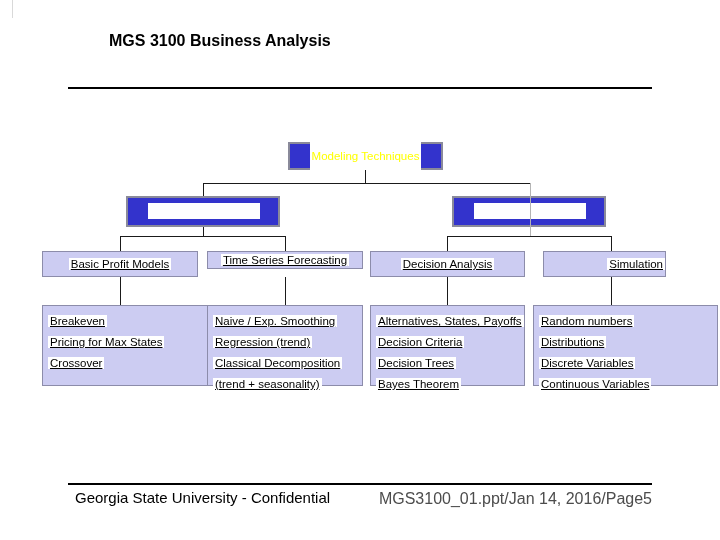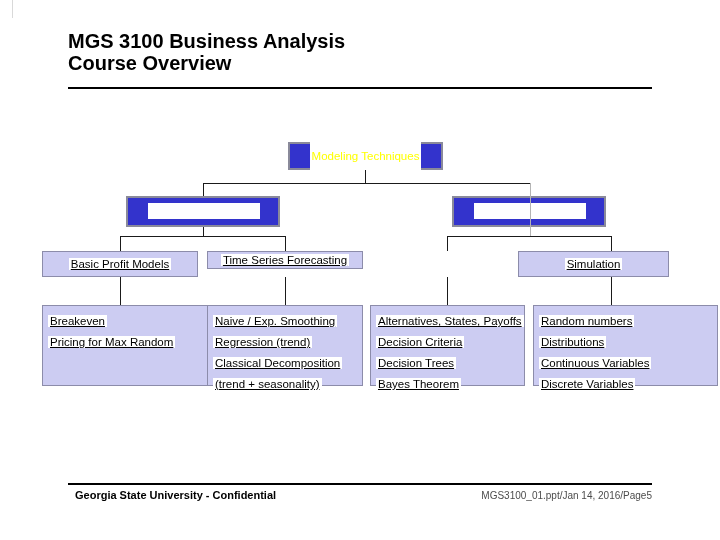--- a/index.html
+++ b/index.html
@@ -8,21 +8,21 @@
     background: #ffffff;
     font-family: "Liberation Sans", sans-serif;
     position: relative;
     overflow: hidden;
   }
   .abs { position: absolute; box-sizing: border-box; }
   .line { position: absolute; background: #1a1a1a; }
   .line-faint { position: absolute; background: #b4b4b4; z-index: 5; }
 
   .title-block { left: 68px; top: 30px; color: #000; }
-  .title-line { font-size: 20px; font-weight: bold; line-height: 22px; white-space: nowrap; }
+  .title-line { font-size: 16px; font-weight: bold; line-height: 22px; white-space: nowrap; margin-left: 41px; }
   .rule { position: absolute; background: #000; }
 
   .node-blue {
     position: absolute;
     background: #3333cc;
     border: 2px solid #8a8a9a;
     box-sizing: border-box;
     display: flex; align-items: center; justify-content: center;
   }
   .node-blue .inner-white {
@@ -47,33 +47,32 @@
     border: 1px solid #8c8caa;
     box-sizing: border-box;
     padding: 4px 0 0 5px;
   }
   .detail-row { line-height: 19px; white-space: nowrap; }
   .hl {
     background: #ffffff; color: #000;
     font-size: 11.5px; padding: 0 2px; white-space: nowrap; text-decoration: underline;
   }
 
-  .footer-left { font-size: 11px; font-weight: bold; color: #000; white-space: nowrap; }
-  .footer-right { font-size: 10px; color: #4c4c4c; white-space: nowrap; margin-left: 40px; }
+  .footer-left { font-size: 15px; font-weight: normal; color: #000; white-space: nowrap; }
+  .footer-right { font-size: 16px; color: #4c4c4c; white-space: nowrap; margin-left: 40px; }
 </style>
 </head>
 <body>
 
 <div class="abs" style="left:0;top:0;width:720px;height:540px;">
 
   <div class="abs" style="left:12px;top:0;width:1px;height:18px;background:#d9d9d9;"></div>
 
   <div class="abs title-block">
     <div class="title-line">MGS 3100 Business Analysis</div>
-    <div class="title-line">Course Overview</div>
   </div>
   <div class="rule" style="left:68px;top:87px;width:584px;height:2px;"></div>
 
   <div class="node-blue" style="left:288px;top:142px;width:155px;height:28px;">
     <span class="root-label">Modeling Techniques</span>
   </div>
 
   <div class="line" style="left:365px;top:170px;width:1px;height:13px;"></div>
   <div class="line" style="left:203px;top:183px;width:328px;height:1px;"></div>
   <div class="line" style="left:203px;top:183px;width:1px;height:13px;"></div>
@@ -93,49 +92,53 @@
   <div class="line" style="left:285px;top:236px;width:1px;height:15px;"></div>
   <div class="line" style="left:447px;top:236px;width:1px;height:15px;"></div>
   <div class="line" style="left:611px;top:236px;width:1px;height:15px;"></div>
 
   <div class="cat-box" style="left:42px;top:251px;width:156px;height:26px;">
     <span class="hl">Basic Profit Models</span>
   </div>
   <div class="cat-box" style="left:207px;top:251px;width:156px;height:18px;">
     <span class="hl">Time Series Forecasting</span>
   </div>
-  <div class="cat-box" style="left:518px;top:251px;width:151px;height:26px;">
+  <div class="cat-box" style="left:370px;top:251px;width:155px;height:26px;">
+    <span class="hl">Decision Analysis</span>
+  </div>
+  <div class="cat-box" style="left:543px;top:251px;width:123px;height:26px;justify-content:flex-end;">
     <span class="hl">Simulation</span>
   </div>
 
   <div class="line" style="left:120px;top:277px;width:1px;height:28px;"></div>
   <div class="line" style="left:285px;top:277px;width:1px;height:28px;"></div>
   <div class="line" style="left:447px;top:277px;width:1px;height:28px;"></div>
   <div class="line" style="left:611px;top:277px;width:1px;height:28px;"></div>
 
   <div class="detail-box" style="left:42px;top:305px;width:172px;height:81px;">
     <div class="detail-row"><span class="hl">Breakeven</span></div>
-    <div class="detail-row"><span class="hl">Pricing for Max Random</span></div>
+    <div class="detail-row"><span class="hl">Pricing for Max States</span></div>
+    <div class="detail-row"><span class="hl">Crossover</span></div>
   </div>
   <div class="detail-box" style="left:207px;top:305px;width:156px;height:81px;">
     <div class="detail-row"><span class="hl">Naive / Exp. Smoothing</span></div>
     <div class="detail-row"><span class="hl">Regression (trend)</span></div>
     <div class="detail-row"><span class="hl">Classical Decomposition</span></div>
     <div class="detail-row"><span class="hl">(trend + seasonality)</span></div>
   </div>
   <div class="detail-box" style="left:370px;top:305px;width:155px;height:81px;">
     <div class="detail-row"><span class="hl">Alternatives, States, Payoffs</span></div>
     <div class="detail-row"><span class="hl">Decision Criteria</span></div>
     <div class="detail-row"><span class="hl">Decision Trees</span></div>
     <div class="detail-row"><span class="hl">Bayes Theorem</span></div>
   </div>
   <div class="detail-box" style="left:533px;top:305px;width:185px;height:81px;">
     <div class="detail-row"><span class="hl">Random numbers</span></div>
     <div class="detail-row"><span class="hl">Distributions</span></div>
+    <div class="detail-row"><span class="hl">Discrete Variables</span></div>
     <div class="detail-row"><span class="hl">Continuous Variables</span></div>
-    <div class="detail-row"><span class="hl">Discrete Variables</span></div>
   </div>
 
   <div class="rule" style="left:68px;top:483px;width:584px;height:2px;"></div>
   <div class="abs footer-left" style="left:75px;top:489px;">Georgia State University - Confidential</div>
   <div class="abs footer-right" style="right:68px;top:490px;">MGS3100_01.ppt/Jan 14, 2016/Page5</div>
 
 </div>
 
 </body></html>

